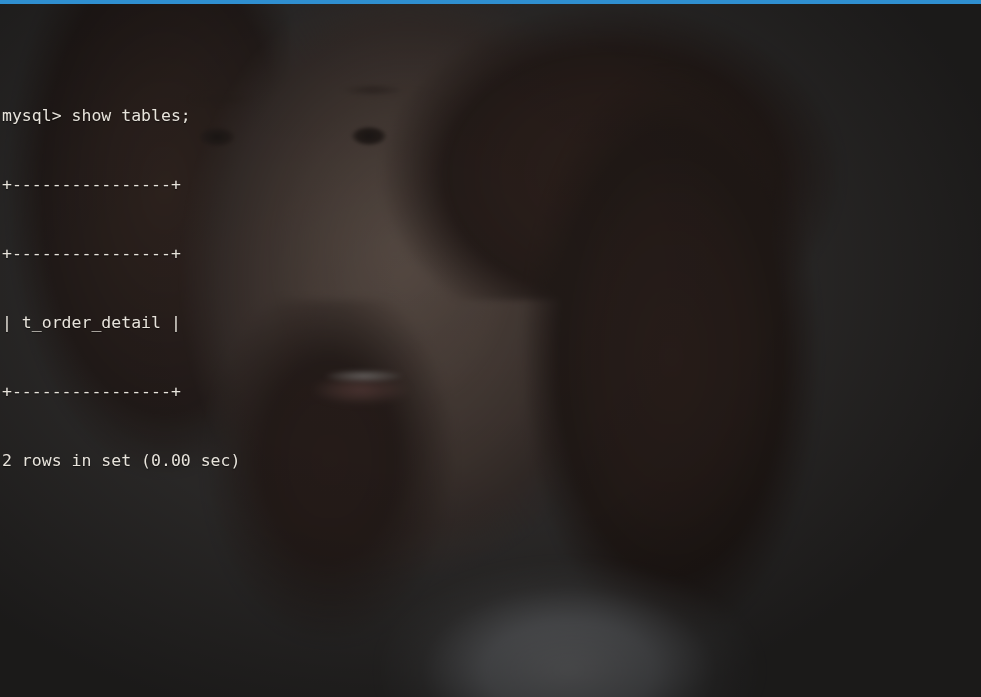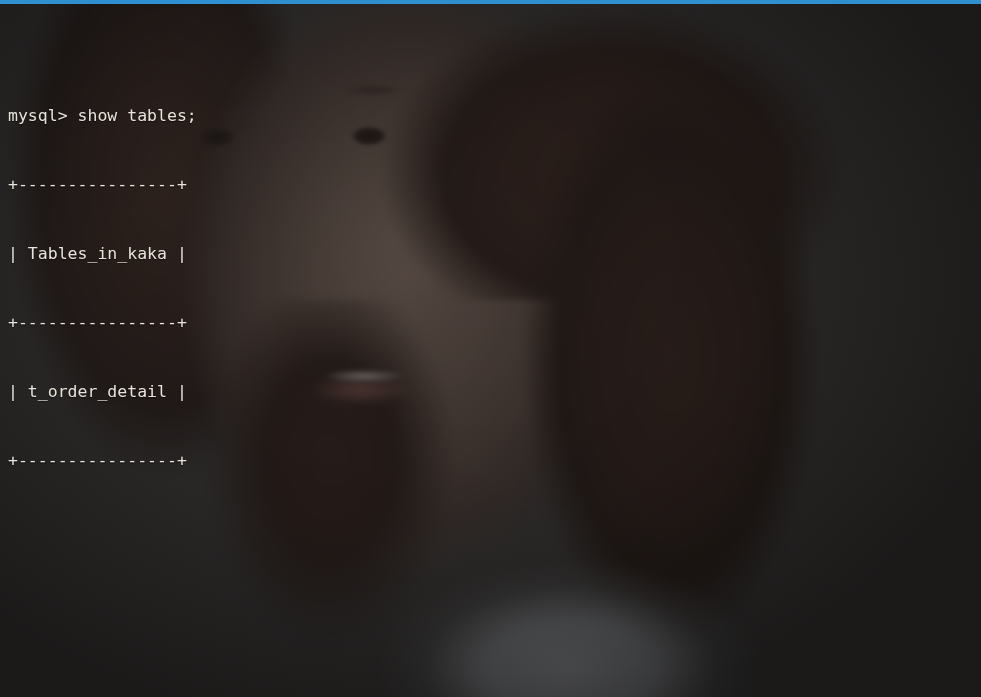--- a/index.html
+++ b/index.html
@@ -147,21 +147,20 @@
     font-size: 16.5px;
     line-height: 23px;
     letter-spacing: 0px;
     color: #e8e4dc;
     white-space: pre;
     text-shadow: 0 1px 1px rgba(0,0,0,0.55);
   }
   .line {
     white-space: pre;
     height: 23px;
-    margin-left: 6px;
   }
   .line.blank { color: transparent; }
 </style>
 </head>
 <body>
 
 <div class="screen" style="background: rgb(69, 67, 65);">
 
   <div class="wallpaper">
     <div class="wp-base"></div>
@@ -182,24 +181,24 @@
     <div class="wp-vignette"></div>
   </div>
 
   <div class="top-strip" style="background: rgb(47, 143, 208);"></div>
 
   <div class="term" style="color: rgb(232, 228, 220);">
 
     
     <div class="line">mysql&gt; show tables;</div>
     <div class="line">+----------------+</div>
-    <div class="line">| Tables_in_kaka |</div>
     <div class="line">+----------------+</div>
     <div class="line">| t_order_detail |</div>
     <div class="line">+----------------+</div>
+    <div class="line">2 rows in set (0.00 sec)</div>
 
     <div class="line blank">&nbsp;</div>
 
     
     
     
     
     
     
     

